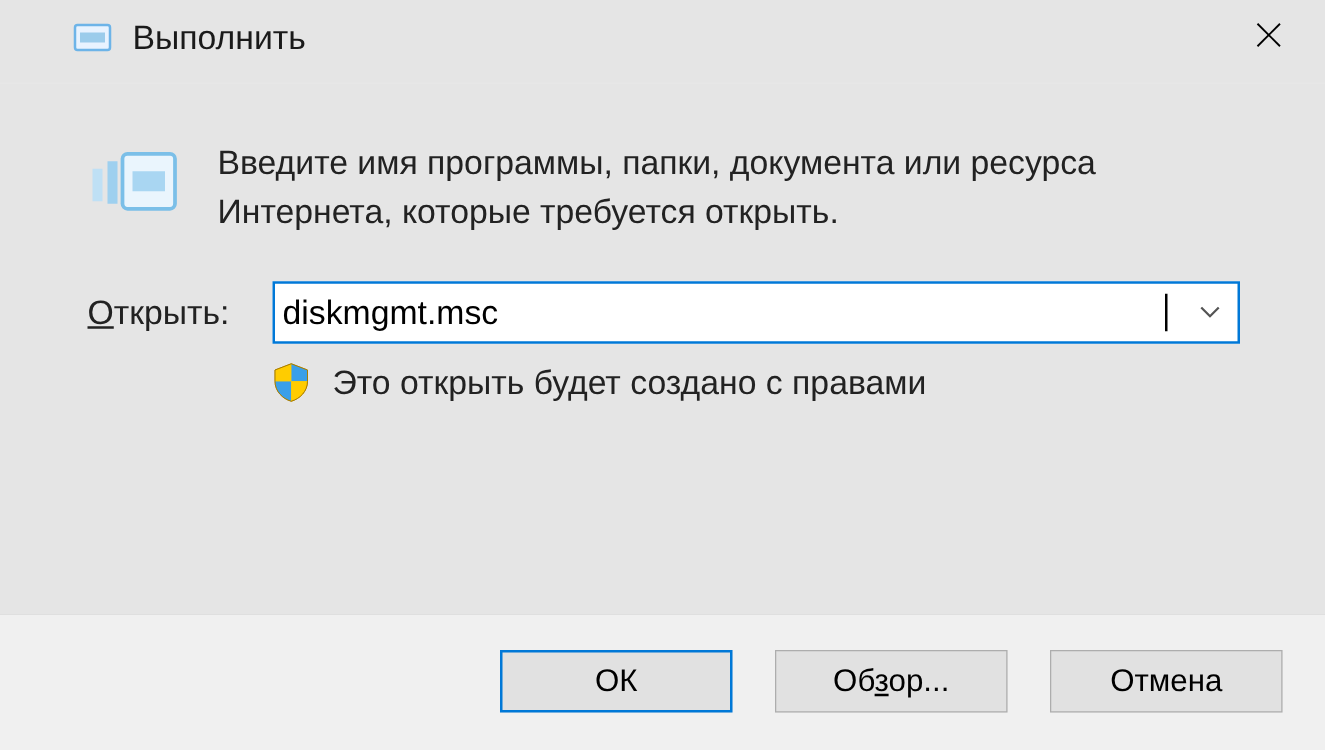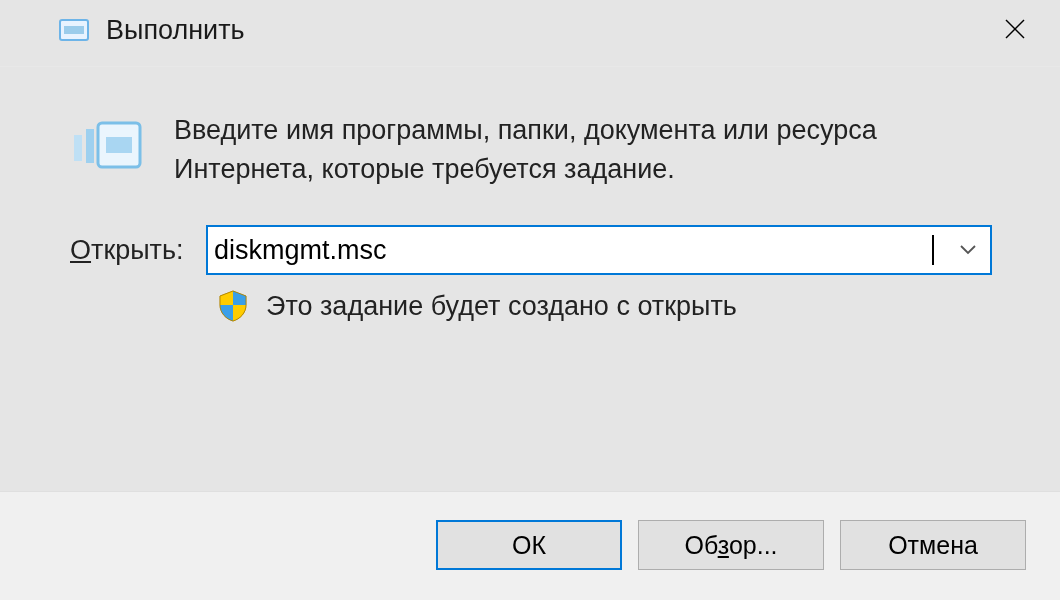--- a/index.html
+++ b/index.html
@@ -62,21 +62,21 @@
     }
     .prompt-text {
       font-size: 27px;
       color: #222;
       line-height: 1.45;
       padding-top: 4px;
     }
     .input-row {
       display: flex;
       align-items: center;
-      gap: 8px;
+      gap: 20px;
       margin-bottom: 14px;
     }
     .input-label {
       font-size: 27px;
       color: #222;
       min-width: 130px;
       padding-left: 2px;
       text-decoration: underline;
       text-decoration-color: transparent;
     }
@@ -142,21 +142,21 @@
     .admin-text {
       font-size: 27px;
       color: #222;
     }
     .button-bar {
       background: #f0f0f0;
       border-top: 1px solid #dfdfdf;
       padding: 28px 34px 30px 34px;
       display: flex;
       justify-content: flex-end;
-      gap: 16px;
+      gap: 34px;
     }
     .btn {
       min-width: 186px;
       height: 50px;
       background: #e1e1e1;
       border: 1px solid #adadad;
       font-size: 25px;
       font-family: inherit;
       cursor: pointer;
       color: #000;
@@ -198,21 +198,21 @@
       <span class="run-icon">
         <svg viewBox="0 0 78 70">
           <g>
             <rect x="6" y="28" width="8" height="26" fill="#bfe0f5"></rect>
             <rect x="18" y="22" width="8" height="34" fill="#9ed0ef"></rect>
             <rect x="30" y="16" width="42" height="44" rx="4" fill="#eaf5fd" stroke="#7bbfe8" stroke-width="3"></rect>
             <rect x="38" y="30" width="26" height="16" fill="#a9d6f2"></rect>
           </g>
         </svg>
       </span>
-      <div class="prompt-text">Введите имя программы, папки, документа или ресурса Интернета, которые требуется задание.</div>
+      <div class="prompt-text">Введите имя программы, папки, документа или ресурса Интернета, которые требуется открыть.</div>
     </div>
 
     <div class="input-row">
       <div class="input-label">
         <span></span><span class="accel">О</span><span>ткрыть:</span>
       </div>
       <div class="combo">
         <input type="text" value="diskmgmt.msc" style="">
         <span class="caret"></span>
         <span class="combo-drop">
@@ -227,21 +227,21 @@
       <span class="shield-icon">
         <svg viewBox="0 0 34 34">
           <path d="M17 2 L30 7 V16 C30 24 24 30 17 32 C10 30 4 24 4 16 V7 Z" fill="#ffcc00" stroke="#c99400" stroke-width="0.6"></path>
           <path d="M17 2 L30 7 V16 L17 16 Z" fill="#3a9fe8"></path>
           <path d="M17 16 L17 32 C10 30 4 24 4 16 Z" fill="#3a9fe8"></path>
           <path d="M17 2 L4 7 V16 L17 16 Z" fill="#ffcc00"></path>
           <path d="M17 16 L30 16 V16 C30 24 24 30 17 32 Z" fill="#ffcc00"></path>
           <path d="M17 2 L30 7 V16 C30 24 24 30 17 32 C10 30 4 24 4 16 V7 Z" fill="none" stroke="#a77c00" stroke-width="0.8"></path>
         </svg>
       </span>
-      <span class="admin-text">Это задание будет создано с открыть</span>
+      <span class="admin-text">Это открыть будет создано с правами</span>
     </div>
   </div>
 
   <div class="button-bar">
     <button class="btn default">ОК</button>
     <button class="btn">
       <span>Об</span><span class="accel">з</span><span>ор...</span>
     </button>
     <button class="btn">Отмена</button>
   </div>

